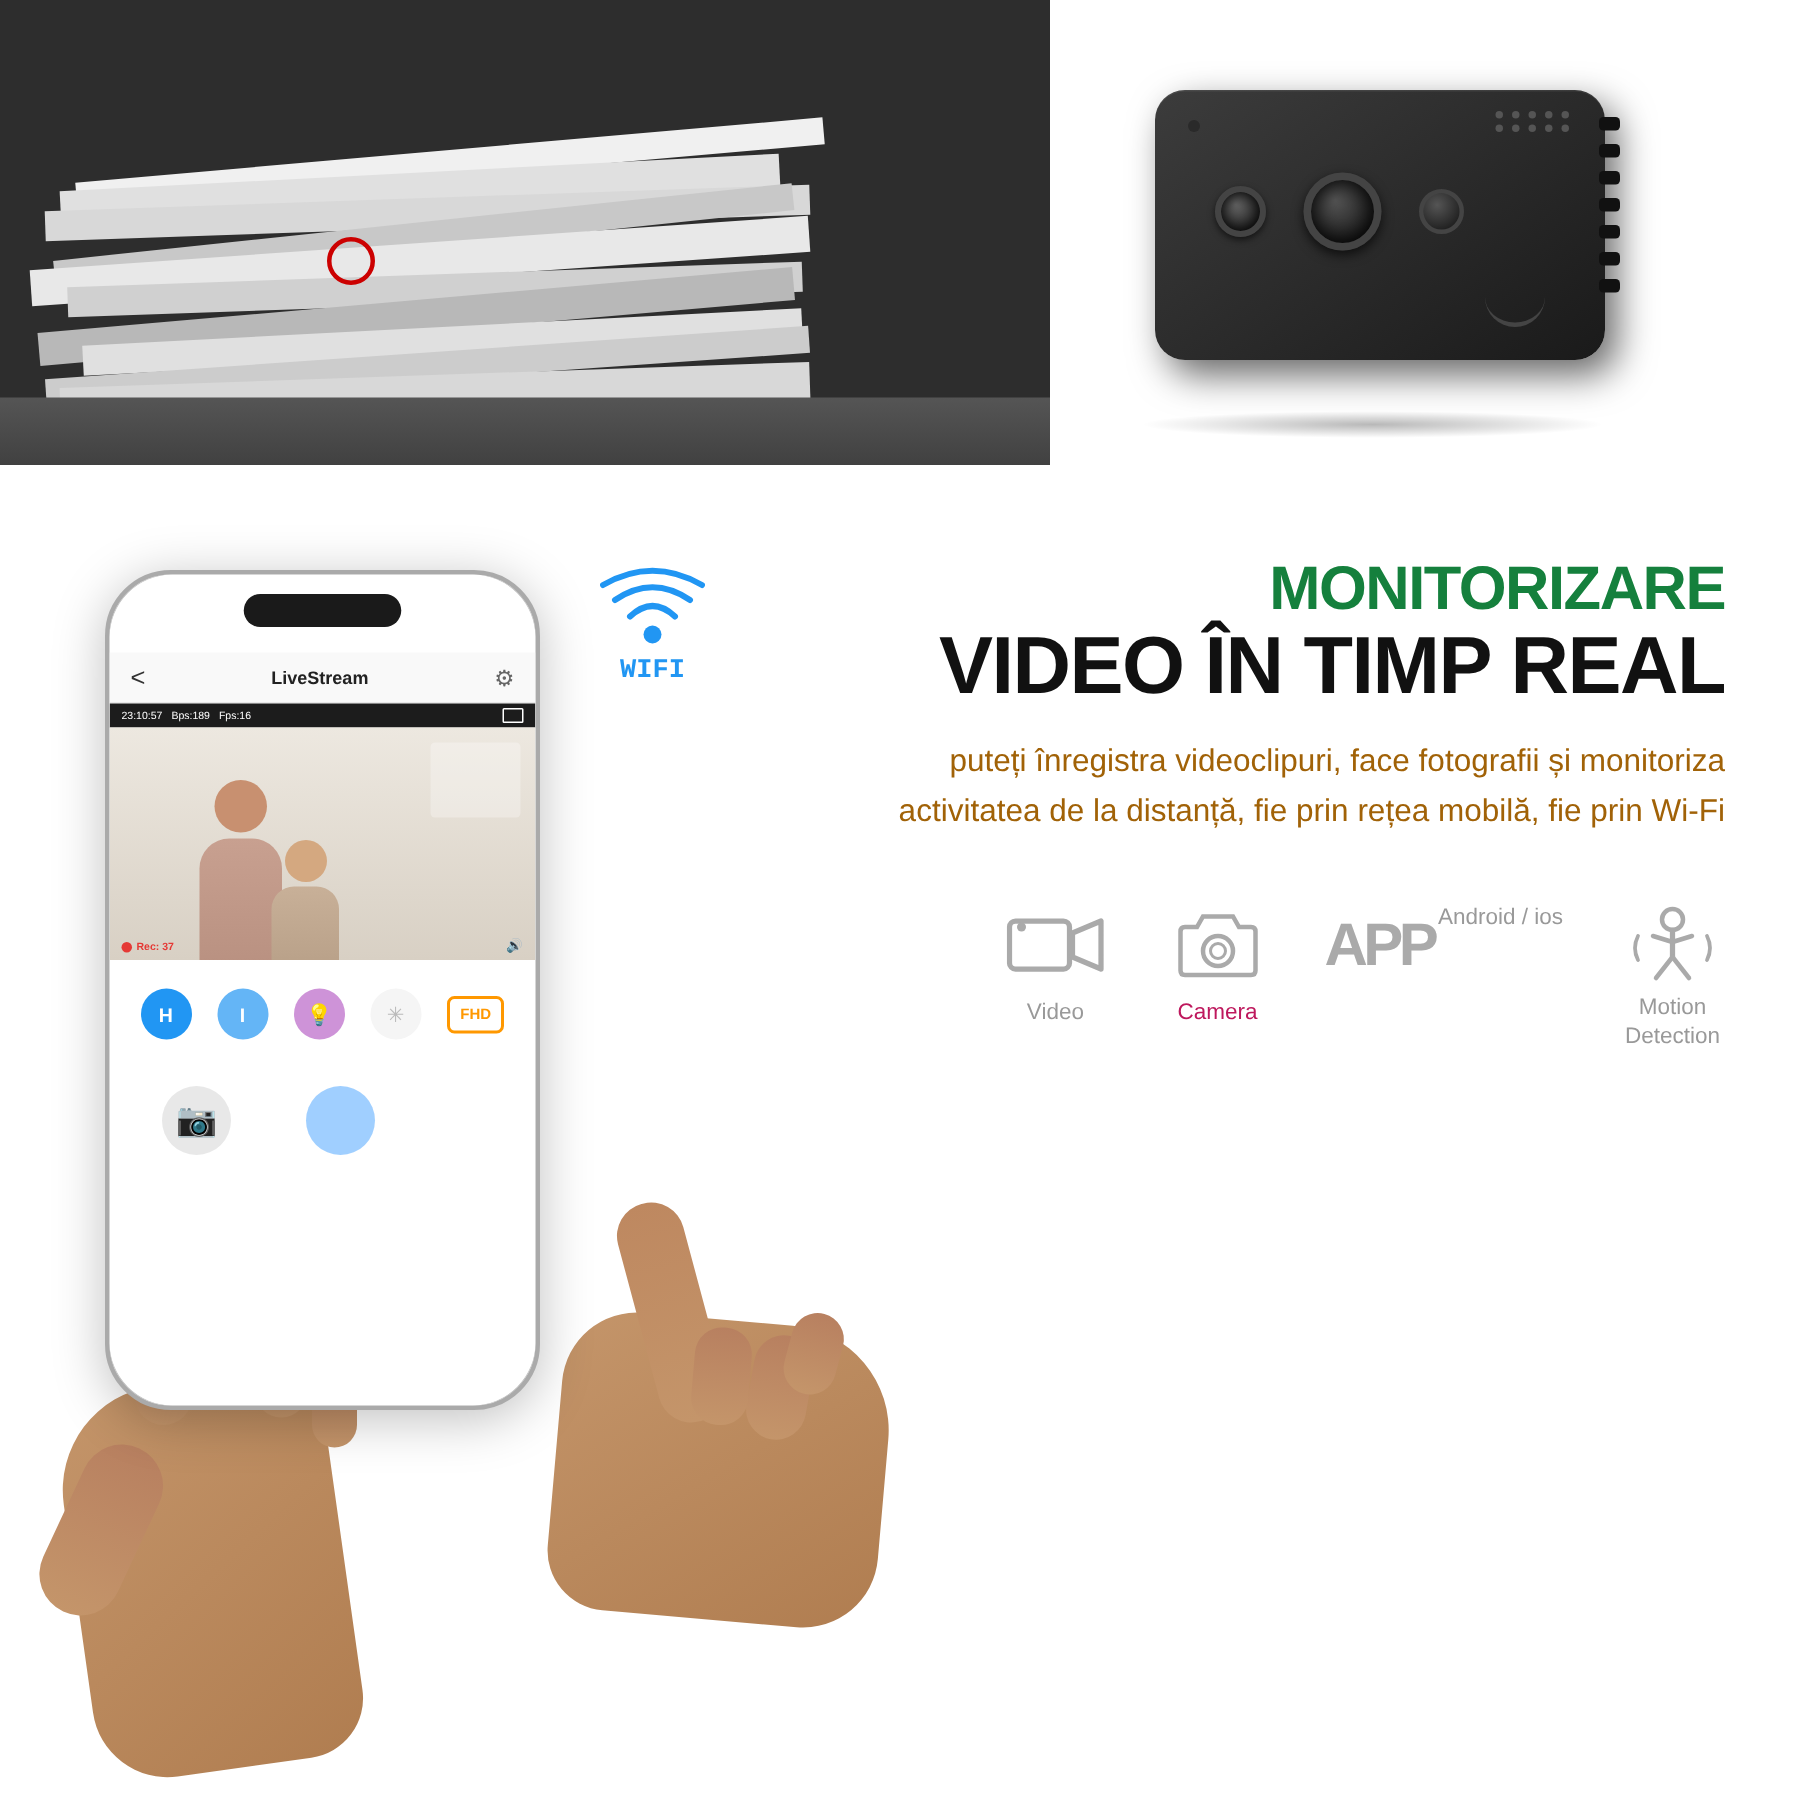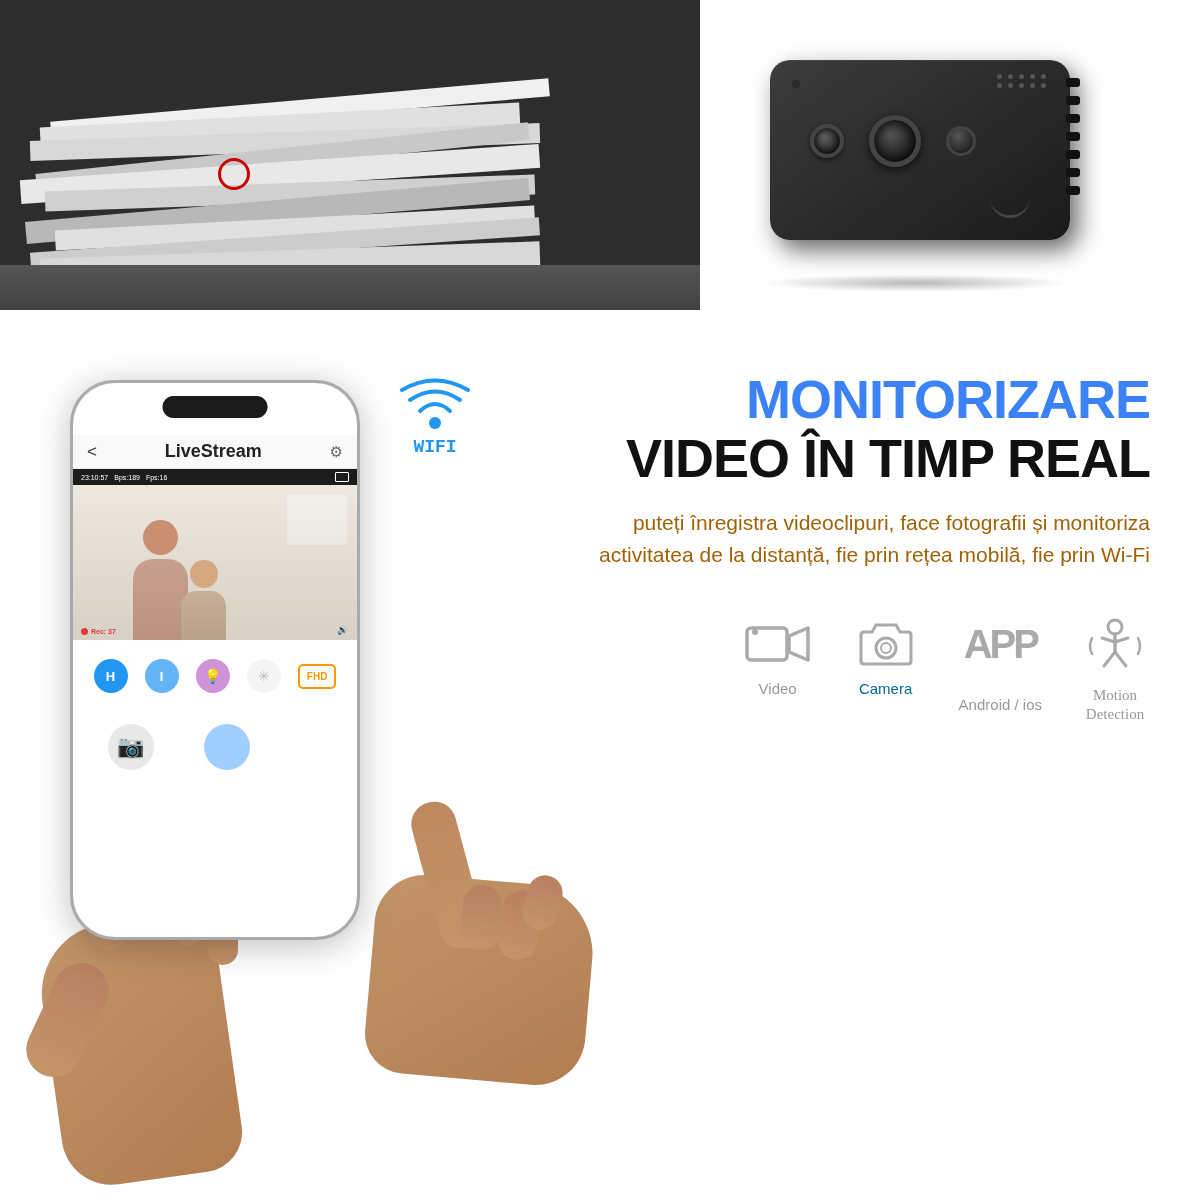--- a/index.html
+++ b/index.html
@@ -139,21 +139,21 @@
 </div>
 
 <div style="position:absolute;top:380px;left:70px;width:290px;height:560px;background:#f5f5f5;border-radius:44px;box-shadow:0 6px 35px rgba(0,0,0,0.25),inset 0 0 0 3px #bbb;overflow:hidden;border:3px solid #aaa;z-index:6;">
 
   <div style="position:absolute;top:0;left:0;right:0;bottom:0;background:#fff;border-radius:42px;overflow:hidden;">
 
     <div style="position:absolute;top:13px;left:50%;transform:translateX(-50%);width:105px;height:22px;background:#1a1a1a;border-radius:14px;z-index:20;"></div>
 
     <div style="position:absolute;top:52px;left:0;right:0;height:34px;background:#f9f9f9;display:flex;align-items:center;justify-content:space-between;padding:0 14px;border-bottom:1px solid #e8e8e8;">
       <span style="font-size:17px;color:#333;">&lt;</span>
-      <span style="font-size:18px;font-weight:600;color:#222;">LiveStream</span>
+      <span style="font-size:12px;font-weight:600;color:#222;">LiveStream</span>
       <span style="font-size:15px;color:#666;">⚙</span>
     </div>
 
     <div style="position:absolute;top:86px;left:0;right:0;height:16px;background:#1c1c1c;display:flex;align-items:center;padding:0 8px;gap:6px;">
       <span style="font-size:7px;color:#fff;">23:10:57</span>
       <span style="font-size:7px;color:#fff;">Bps:189</span>
       <span style="font-size:7px;color:#fff;">Fps:16</span>
       <div style="margin-left:auto;width:14px;height:10px;border:1.5px solid #fff;border-radius:1px;"></div>
     </div>
 
@@ -219,21 +219,21 @@
     <div style="position:absolute;top:0;right:120px;width:45px;height:150px;background:linear-gradient(to top,#c4956a,#be8860);border-radius:22px;transform:rotate(-15deg);"></div>
 
     <div style="position:absolute;bottom:120px;right:50px;width:40px;height:70px;background:linear-gradient(to top,#c4956a,#b88060);border-radius:20px;transform:rotate(10deg);"></div>
     <div style="position:absolute;bottom:130px;right:90px;width:38px;height:65px;background:linear-gradient(to top,#c4956a,#b88060);border-radius:18px;transform:rotate(5deg);"></div>
     <div style="position:absolute;bottom:150px;right:30px;width:35px;height:55px;background:linear-gradient(to top,#c4956a,#b88060);border-radius:18px;transform:rotate(15deg);"></div>
   </div>
 </div>
 
 <div style="position:absolute;top:340px;right:0;width:640px;padding:30px 50px 20px 20px;">
 
-  <div style="font-size:54px;font-weight:900;color:#3b82f6;text-align:right;line-height:1.1;text-transform:uppercase;letter-spacing:-1px;">MONITORIZARE</div>
+  <div style="font-size:41px;font-weight:900;color:#15803d;text-align:right;line-height:1.1;text-transform:uppercase;letter-spacing:-1px;">MONITORIZARE</div>
   <div style="font-size:54px;font-weight:900;color:#111;text-align:right;line-height:1.1;text-transform:uppercase;letter-spacing:-1px;margin-bottom:18px;">VIDEO ÎN TIMP REAL</div>
 
   <div style="font-size:21px;color:#a16207;text-align:right;line-height:1.55;margin-bottom:45px;">puteți înregistra videoclipuri, face fotografii și monitoriza activitatea de la distanță, fie prin rețea mobilă, fie prin Wi-Fi</div>
 
   <div style="display:flex;justify-content:flex-end;gap:38px;align-items:flex-start;">
 
     <div style="display:flex;flex-direction:column;align-items:center;gap:8px;">
       <div style="width:70px;height:55px;display:flex;align-items:center;justify-content:center;">
         <svg width="65" height="45" viewBox="0 0 65 45" fill="none">
           <rect x="2" y="6" width="40" height="32" rx="4" stroke="#aaa" stroke-width="3.5"></rect>
@@ -245,31 +245,31 @@
     </div>
 
     <div style="display:flex;flex-direction:column;align-items:center;gap:8px;">
       <div style="width:70px;height:55px;display:flex;align-items:center;justify-content:center;">
         <svg width="60" height="50" viewBox="0 0 60 50" fill="none">
           <path d="M5,16 L5,42 Q5,45 8,45 L52,45 Q55,45 55,42 L55,16 Q55,13 52,13 L44,13 L40,6 L20,6 L16,13 L8,13 Q5,13 5,16Z" stroke="#aaa" stroke-width="3" fill="none"></path>
           <circle cx="30" cy="29" r="10" stroke="#aaa" stroke-width="3" fill="none"></circle>
           <circle cx="30" cy="29" r="5" stroke="#aaa" stroke-width="2" fill="none"></circle>
         </svg>
       </div>
-      <span style="font-size:15px;color:#0369a1;text-align:center;">Camera</span>
-    </div>
-
-    <div style="display:flex;flex-direction:column;align-items:center;gap:24px;">
+      <span style="font-size:15px;color:#be185d;text-align:center;">Camera</span>
+    </div>
+
+    <div style="display:flex;flex-direction:row;gap:4px;">
       <div style="width:70px;height:55px;display:flex;align-items:center;justify-content:center;">
         <span style="font-size:40px;font-weight:900;color:#aaa;letter-spacing:-3px;line-height:1;">APP</span>
       </div>
       <span style="font-size:15px;color:#999;text-align:center;">Android / ios</span>
     </div>
 
-    <div style="display:flex;flex-direction:column;align-items:center;gap:14px;font-family:Liberation Serif, serif;">
+    <div style="display:flex;flex-direction:column;align-items:center;gap:4px;">
       <div style="width:70px;height:55px;display:flex;align-items:center;justify-content:center;">
         <svg width="62" height="52" viewBox="0 0 62 52" fill="none">
 
           <circle cx="31" cy="9" r="7" stroke="#aaa" stroke-width="3" fill="none"></circle>
           <line x1="31" y1="16" x2="31" y2="34" stroke="#aaa" stroke-width="3.5" stroke-linecap="round"></line>
           <line x1="31" y1="24" x2="18" y2="20" stroke="#aaa" stroke-width="3" stroke-linecap="round"></line>
           <line x1="31" y1="24" x2="44" y2="20" stroke="#aaa" stroke-width="3" stroke-linecap="round"></line>
           <line x1="31" y1="34" x2="20" y2="48" stroke="#aaa" stroke-width="3" stroke-linecap="round"></line>
           <line x1="31" y1="34" x2="42" y2="48" stroke="#aaa" stroke-width="3" stroke-linecap="round"></line>
 

